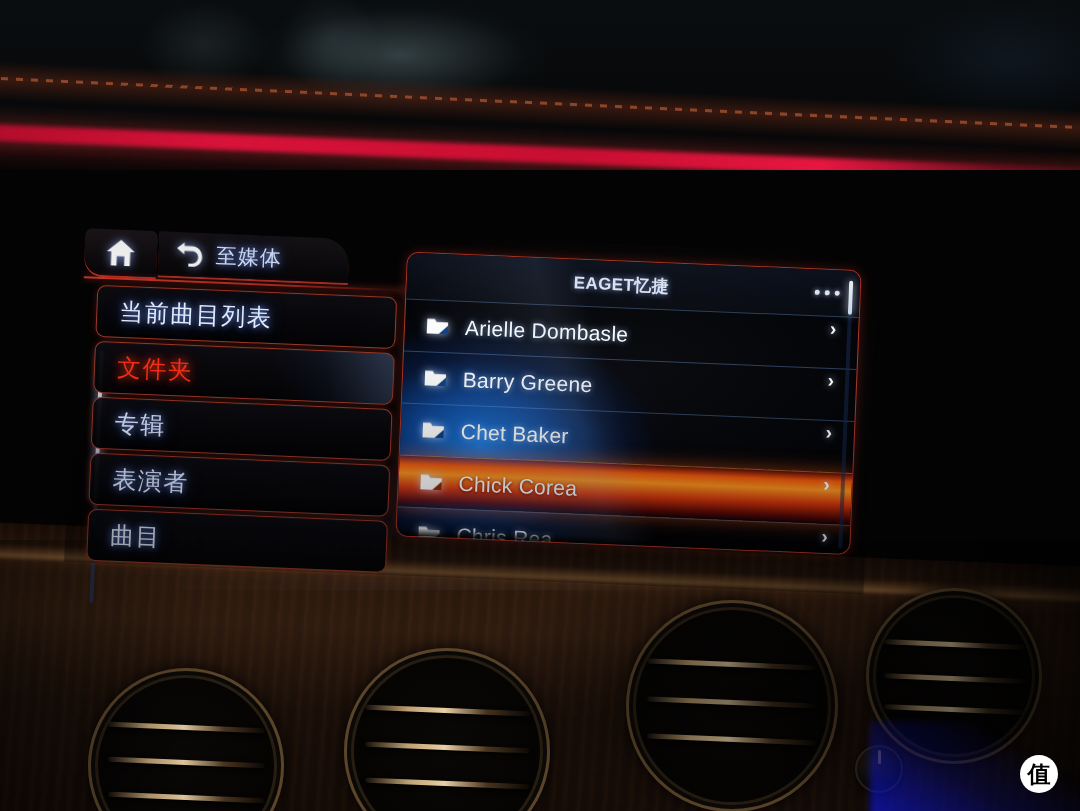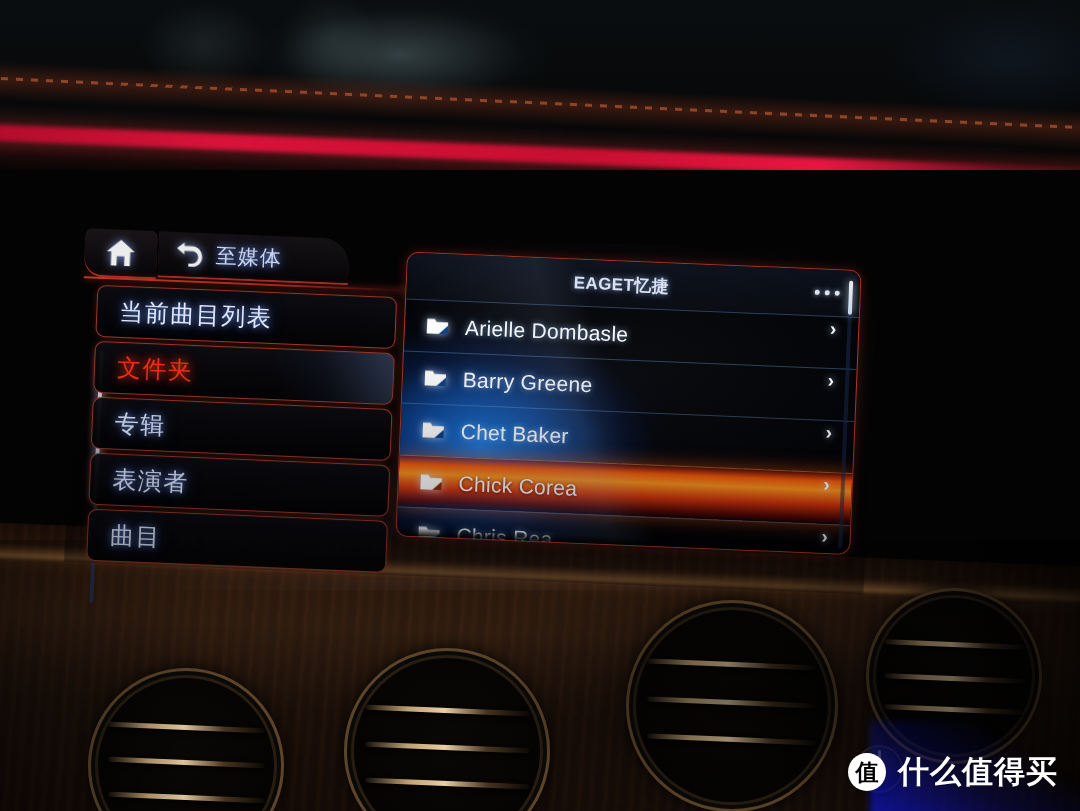--- a/index.html
+++ b/index.html
@@ -574,16 +574,15 @@
 
       <div class="panel-sheen"></div>
       <div class="panel-bottom-fade"></div>
     </div>
 
     <div class="screen-vignette"></div>
   </div>
 
   <div class="watermark">
     <span class="wm-badge">值</span>
-    <span class="wm-text">什么值得买</span>
   </div>
 
 </div>
 
 </body></html>

